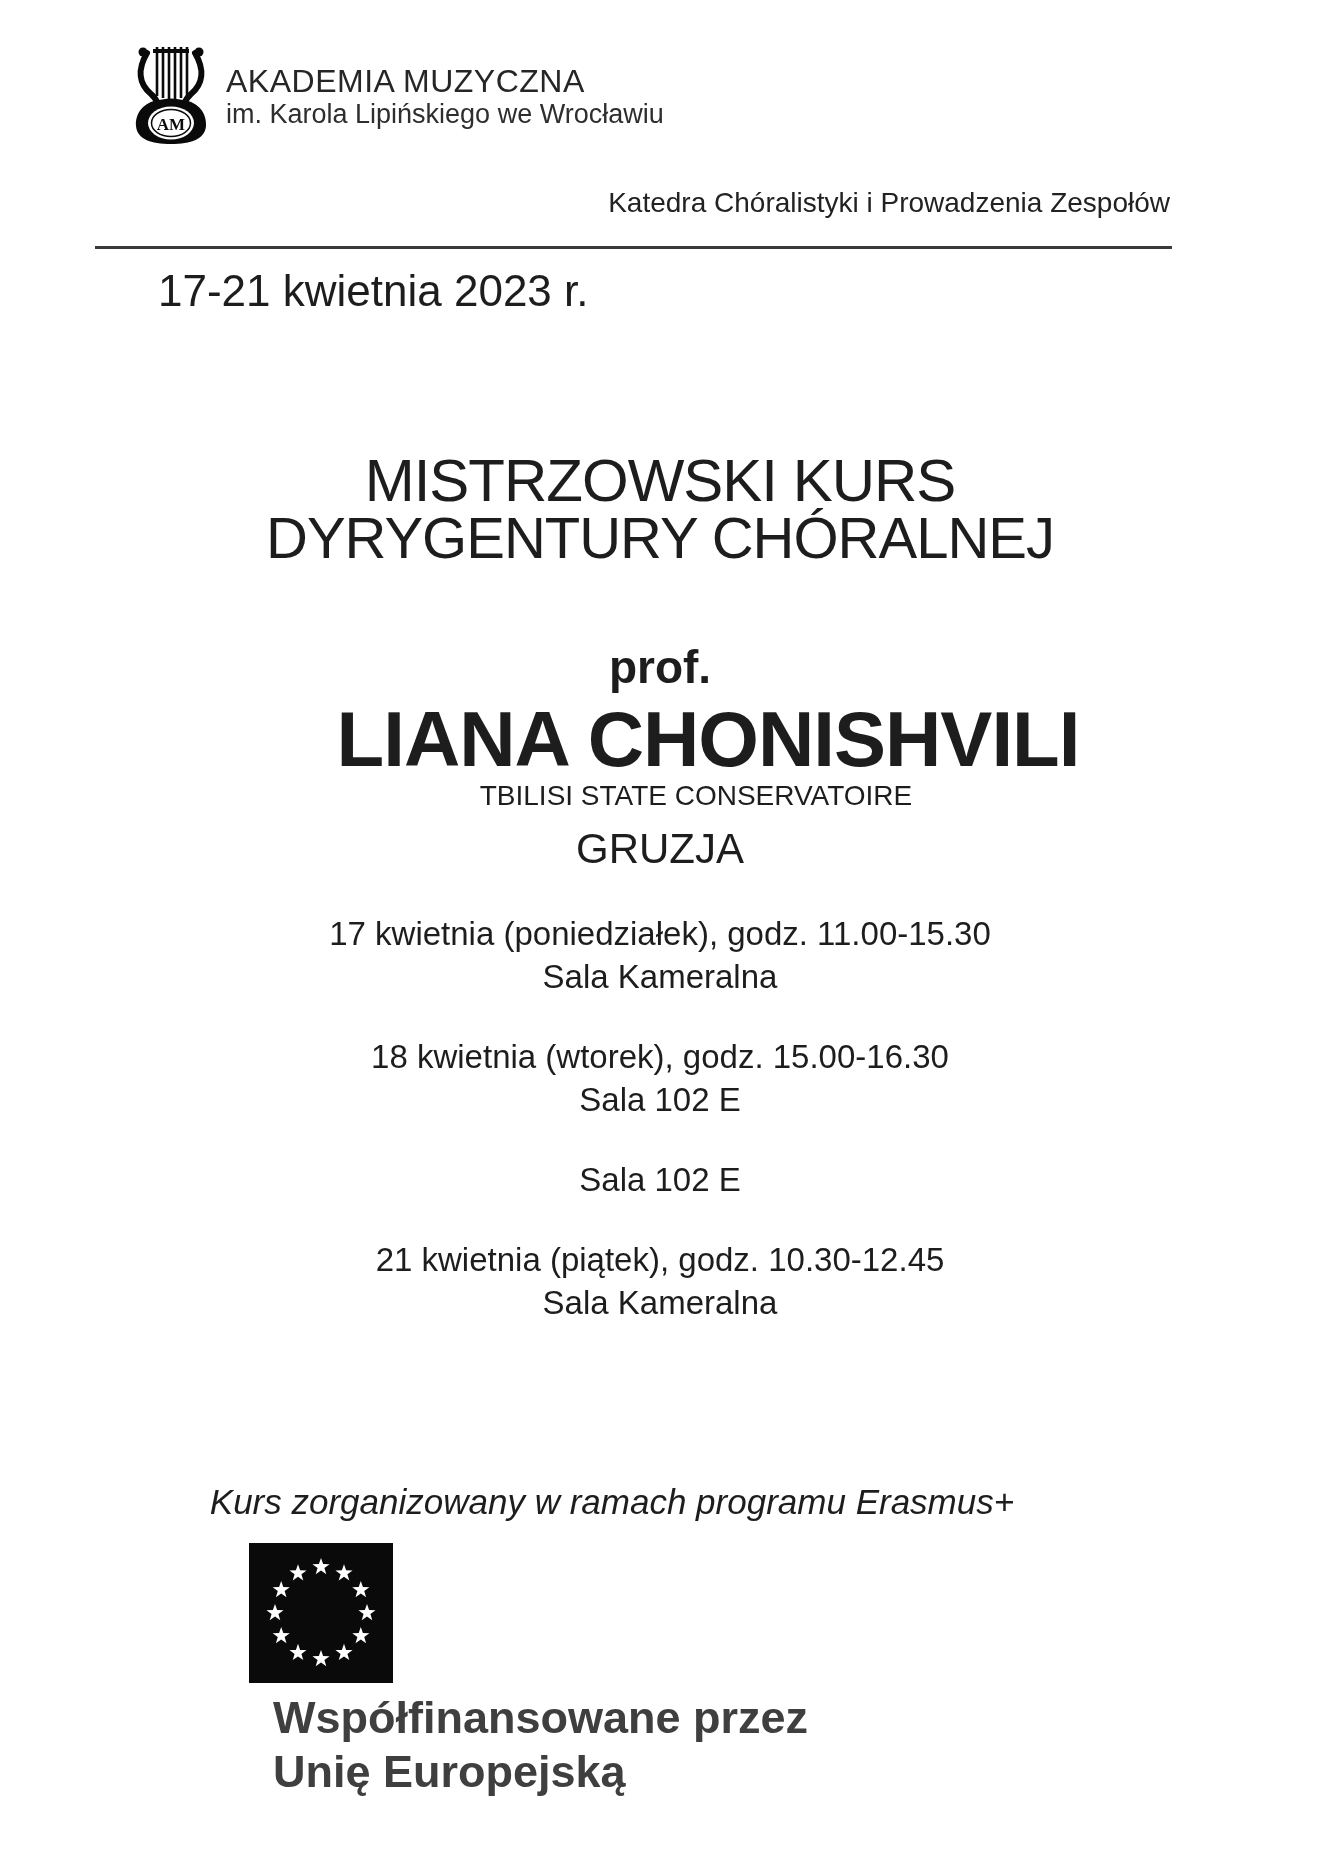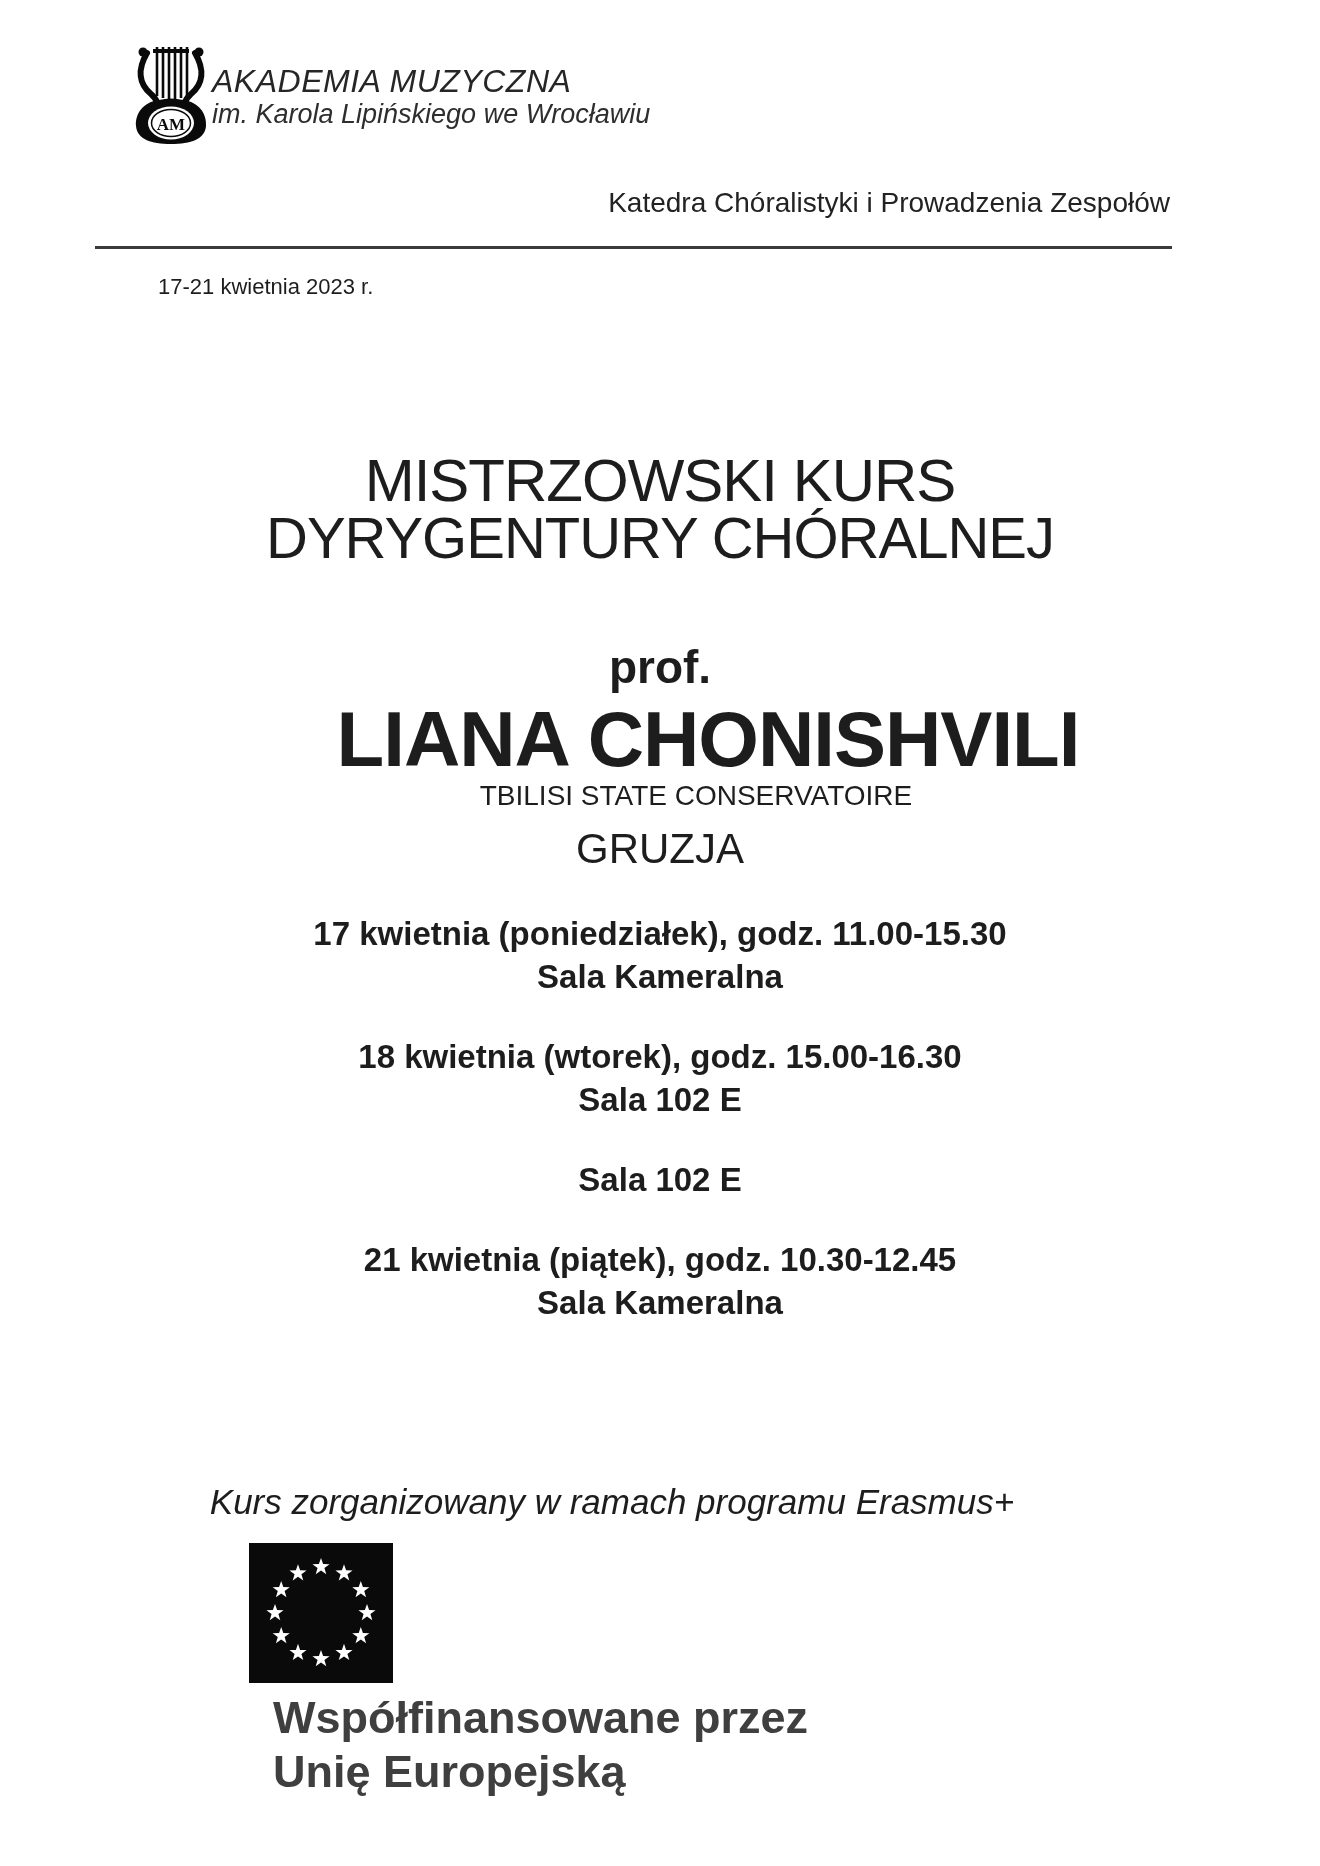--- a/index.html
+++ b/index.html
@@ -9,58 +9,58 @@
     margin:0 auto;
     background:#ffffff;
     font-family:"Liberation Sans", sans-serif;
     color:#1d1d1d;
     overflow:hidden;
   }
 
   
   .logo-block { position:absolute; left:130px; top:44px; display:flex; align-items:flex-start; }
   .lyre { width:82px; height:100px; flex:0 0 auto; }
-  .logo-text { margin-left:0; padding-top:20px;font-style:italic; }
+  .logo-text { margin-left:14px; padding-top:20px; }
   .academy-name {
     font-size:32px; letter-spacing:0.5px; color:#262626;
     line-height:34px; white-space:nowrap;
   }
   .academy-sub {
     font-size:27px; color:#2e2e2e; line-height:32px; white-space:nowrap;
   }
 
   .department {
     position:absolute; top:187px; right:150px;
     font-size:28px; color:#222; white-space:nowrap;
   }
 
   .rule {
     position:absolute; left:95px; top:246px; width:1077px; height:0;
     border-top:3px solid #3a3a3a;
   }
 
   .date-range {
     position:absolute; left:158px; top:266px;
-    font-size:22px; color:#1d1d1d;margin-top:8px;
+    font-size:44px; color:#1d1d1d;
   }
 
   
   .centered { position:absolute; left:0; width:1320px; text-align:center; white-space:nowrap; }
 
   .title-line1 { top:446px; font-size:60px; letter-spacing:-1px; }
   .title-line2 { top:504px; font-size:58px; letter-spacing:-1px; }
 
   .prof-prefix { top:640px; font-size:46px; font-weight:bold; }
   .prof-name   { top:694px; font-size:78px; font-weight:bold; letter-spacing:-1px;padding-left:48px; }
   .institution { top:780px; font-size:28px;padding-left:36px; }
   .country     { top:825px; font-size:42px; }
 
   
   .schedule { position:absolute; left:0; top:912px; width:1320px; text-align:center; }
-  .schedule-pair { margin-bottom:37px; font-weight:bold; font-size:33px; line-height:43px; }
+  .schedule-pair { margin-bottom:37px; font-weight:normal; font-size:33px; line-height:43px; }
   .schedule-pair div { white-space:nowrap; }
 
   
   .erasmus-note {
     position:absolute; left:0; top:1482px; width:1224px; text-align:center;
     font-style:italic; font-size:35px; color:#1d1d1d; white-space:nowrap;
   }
 
   .eu-block { position:absolute; left:249px; top:1543px; display:flex; align-items:flex-start;flex-direction:column; }
   .eu-flag { width:144px; height:140px; flex:0 0 auto; }

